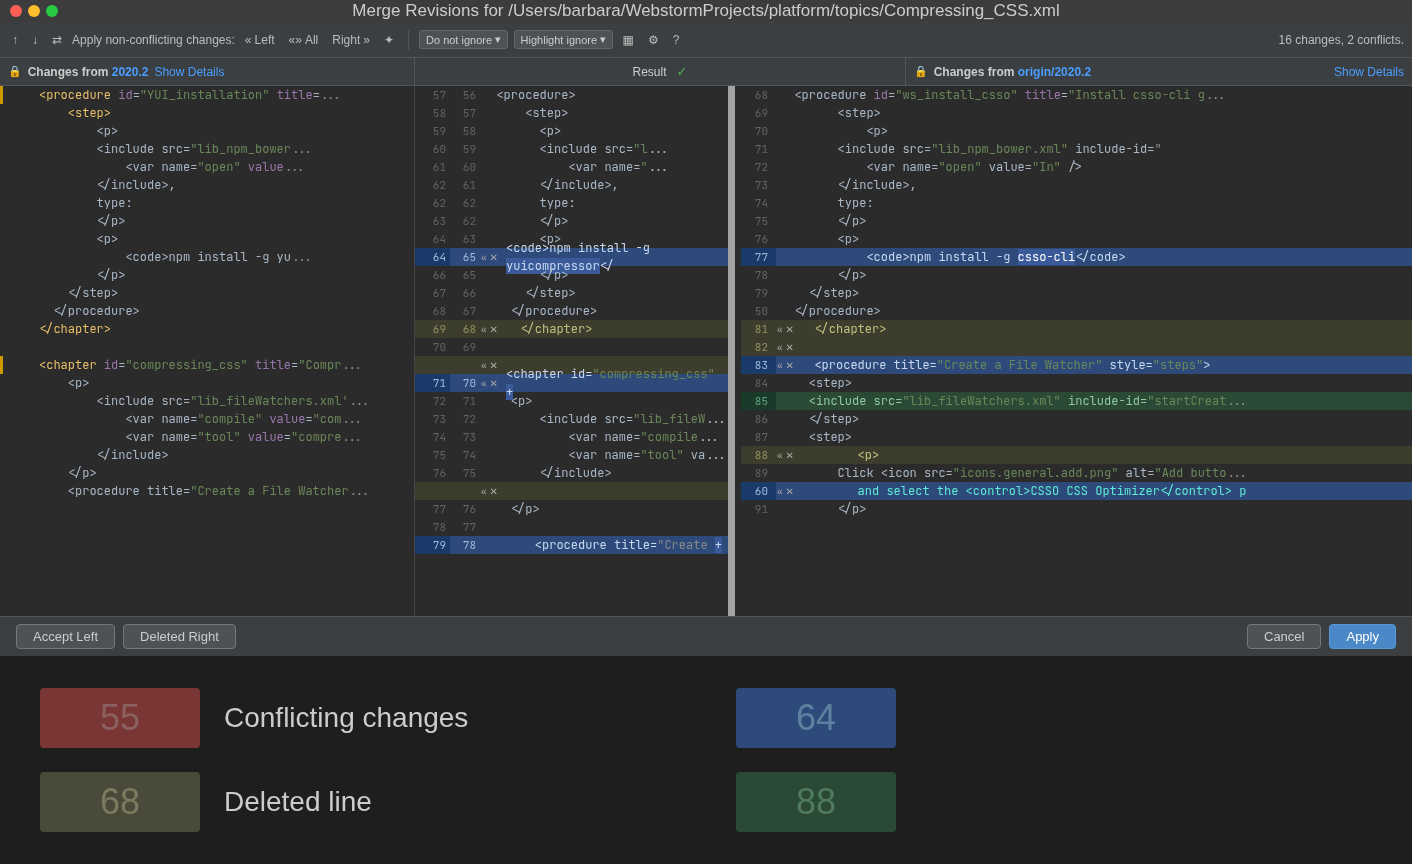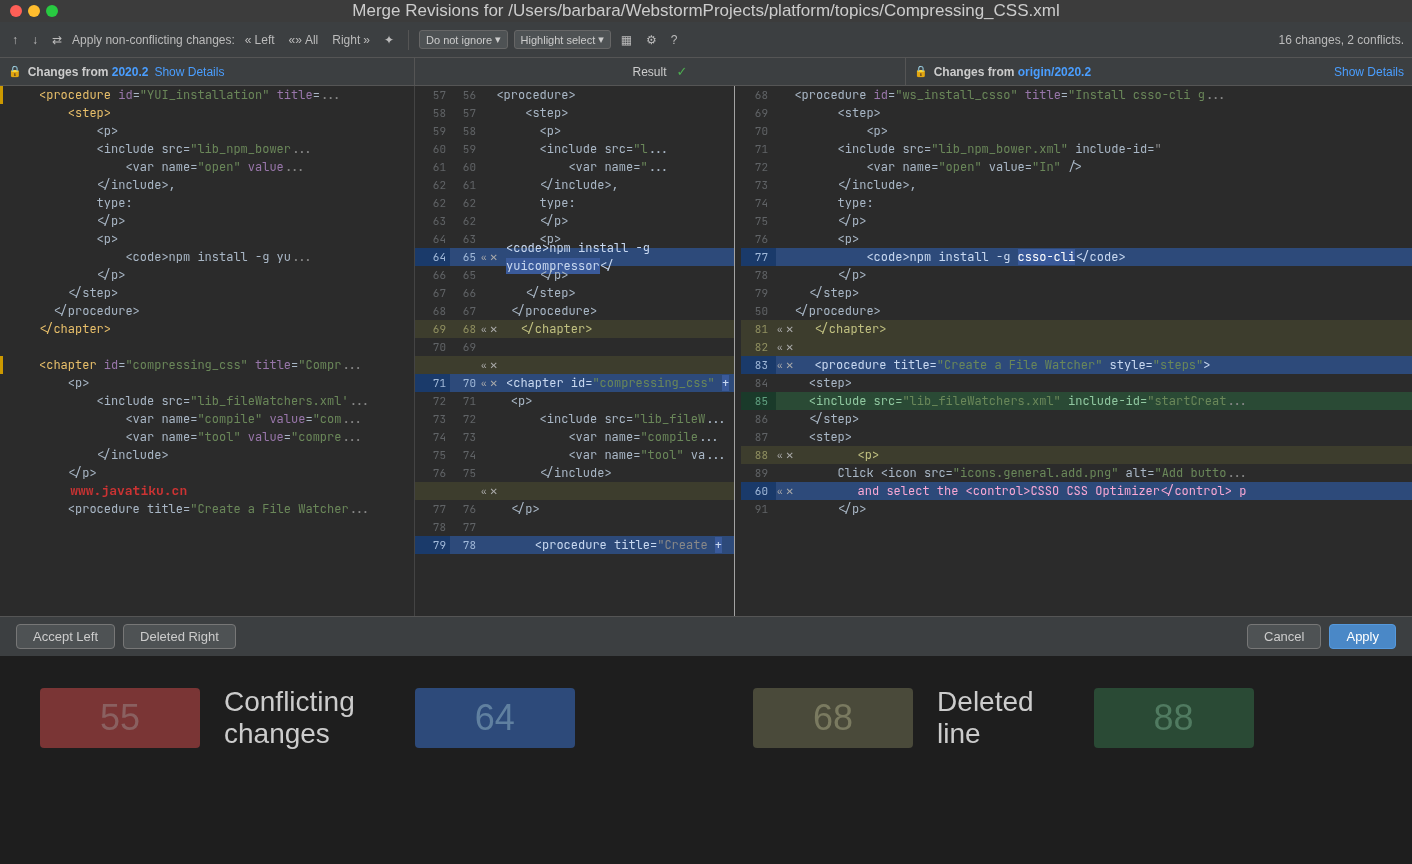--- a/index.html
+++ b/index.html
@@ -123,21 +123,21 @@
       overflow: hidden;
       border-right: 1px solid #444;
       position: relative;
     }
 
     
     .center-panel {
       width: 320px;
       background: #2b2b2b;
       overflow: hidden;
-      border-right: 1px solid #a3a3a3;
+      border-right: 7px solid #a3a3a3;
     }
 
     
     .right-panel {
       flex: 1;
       background: #2b2b2b;
       overflow: hidden;
     }
 
     
@@ -233,21 +233,21 @@
       font-size: 13px;
       padding: 4px 16px;
       cursor: pointer;
     }
 
     
     .legend-area {
       background: #1e1e1e;
       padding: 30px 40px;
       display: grid;
-      grid-template-columns: 1fr 1fr 1fr 1fr;
+      grid-template-columns: 1fr 1fr;
       grid-template-rows: 1fr 1fr;
       gap: 20px 60px;
       height: calc(864px - 22px - 36px - 28px - 530px - 40px);
       min-height: 208px;
     }
     .legend-item {
       display: flex;
       align-items: center;
       gap: 24px;
     }
@@ -312,21 +312,21 @@
     <span>Right</span>
     <span>»</span>
   </button>
   <button class="toolbar-btn">✦</button>
   <div class="toolbar-sep"></div>
   <button class="dropdown-btn">
     <span>Do not ignore</span>
     <span>▾</span>
   </button>
   <button class="dropdown-btn">
-    <span>Highlight select</span>
+    <span>Highlight ignore</span>
     <span>▾</span>
   </button>
   <button class="toolbar-btn">▦</button>
   <button class="toolbar-btn">
     <span>⚙</span>
   </button>
   <button class="toolbar-btn">
     <span>?</span>
   </button>
   <span class="changes-count">16 changes, 2 conflicts.</span>
@@ -443,24 +443,20 @@
       <div class="code-line">
           <span class="line-num"></span>
           <span class="line-content"><span class="xml-plain">&nbsp;&nbsp;&nbsp;&nbsp;&nbsp;&nbsp;&nbsp;&nbsp;&lt;/include&gt;</span></span>
         </div>
       <div class="code-line">
           <span class="line-num"></span>
           <span class="line-content"><span class="xml-plain">&nbsp;&nbsp;&nbsp;&nbsp;&lt;/p&gt;</span></span>
         </div>
       <div class="code-line">
           <span class="line-num"></span>
-          <span class="line-content"><span class="watermark" style="color:#cc3333;font-weight:bold;font-size:13px;">&nbsp;&nbsp;&nbsp;&nbsp;www.javatiku.cn</span></span>
-        </div>
-      <div class="code-line">
-          <span class="line-num"></span>
           <span class="line-content"><span class="xml-plain">&nbsp;&nbsp;&nbsp;&nbsp;&lt;procedure title=</span><span class="xml-val">"Create a File Watcher</span><span style="color:#888">...</span></span>
         </div>
 
     </div>
   </div>
 
   <div class="center-panel">
     <div style="overflow:hidden;height:100%;">
 
       <div class="center-line" style="background:#2b2b2b;">
@@ -745,21 +741,21 @@
           <span class="line-num" style="color:#606366;">89</span>
           <span class="line-content">&nbsp;&nbsp;&nbsp;&nbsp;&nbsp;&nbsp;&nbsp;&nbsp;Click &lt;icon src=<span class="xml-val">"icons.general.add.png"</span> alt=<span class="xml-val">"Add butto</span><span style="color:#888">...</span></span>
         </div>
 
       <div class="code-line" style="background:#2d4a7a;">
         <span class="line-num" style="color:#a0b8d8;background:#1a3a6a;">60</span>
         <span style="font-size:10px;color:#aaa;width:20px;display:inline-flex;align-items:center;gap:1px;">
           <button class="arrow-btn">«</button>
           <button class="arrow-btn">✕</button>
         </span>
-        <span class="line-content" style="color:#f9a8d4;">&nbsp;&nbsp;&nbsp;&nbsp;&nbsp;&nbsp;&nbsp;&nbsp;and select the &lt;control&gt;CSSO CSS Optimizer&lt;/control&gt; p</span>
+        <span class="line-content" style="color:#5eead4;">&nbsp;&nbsp;&nbsp;&nbsp;&nbsp;&nbsp;&nbsp;&nbsp;and select the &lt;control&gt;CSSO CSS Optimizer&lt;/control&gt; p</span>
       </div>
 
       <div class="code-line">
           <span class="line-num" style="color:#606366;">91</span>
           <span class="line-content">&nbsp;&nbsp;&nbsp;&nbsp;&nbsp;&nbsp;&nbsp;&nbsp;&lt;/p&gt;</span>
         </div>
 
     </div>
   </div>
 

